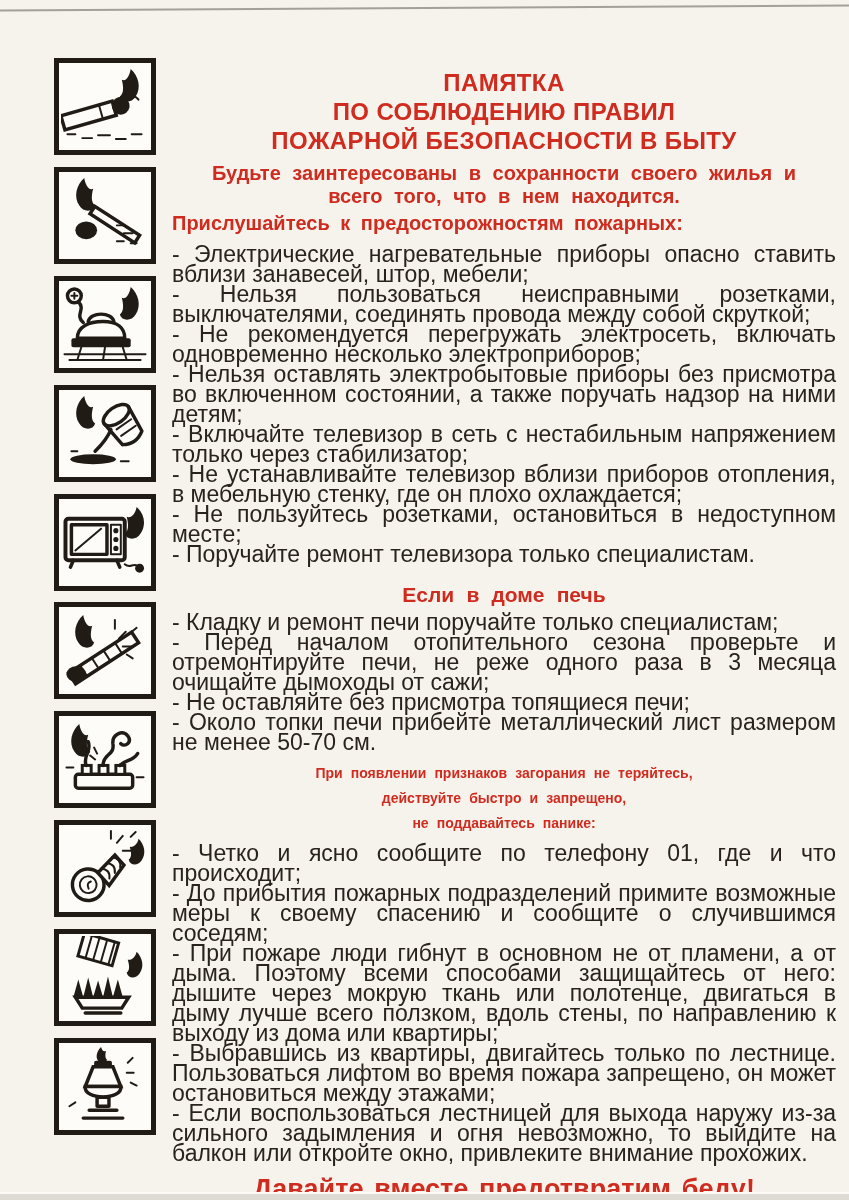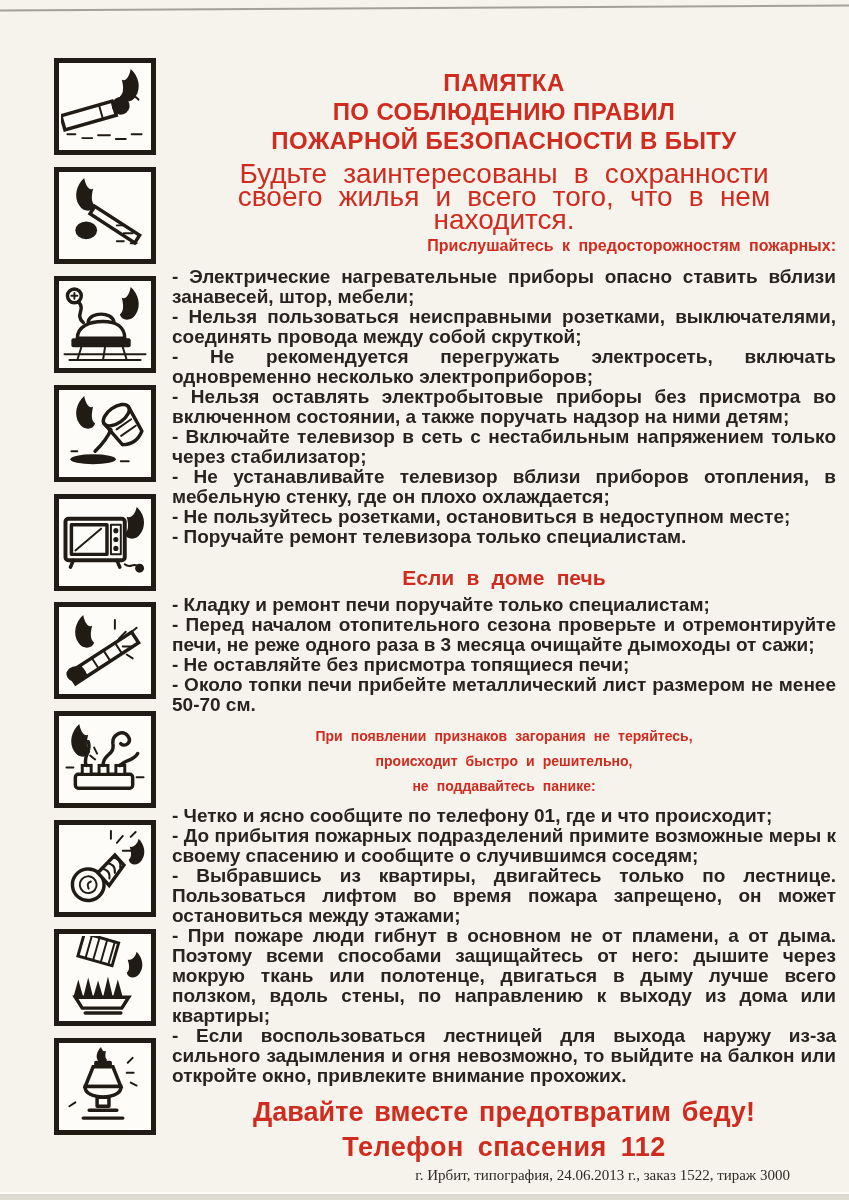--- a/index.html
+++ b/index.html
@@ -36,33 +36,33 @@
   .ic{stroke:var(--frame-black);fill:none;stroke-width:3.5;stroke-linecap:round;stroke-linejoin:round;}
   .fill{fill:var(--frame-black);stroke:none;}
   .thin{stroke-width:2px;}
   
   .text-col{position:absolute;left:172px;top:68px;width:664px;}
   .title{
     margin:0;font-size:24px;line-height:29px;font-weight:bold;text-align:center;
     color:var(--accent-red);letter-spacing:.4px;
   }
   .subtitle{
-    margin:7px auto 0;max-width:624px;font-size:28px;line-height:23px;font-weight:normal;
+    margin:7px auto 0;max-width:624px;font-size:20px;line-height:23px;font-weight:bold;
     text-align:center;color:var(--accent-red);word-spacing:.3em;
   }
   .listen{
-    margin:3px 0 0;font-size:16px;line-height:24px;font-weight:bold;text-align:right;
+    margin:3px 0 0;font-size:20px;line-height:24px;font-weight:bold;text-align:left;
     color:var(--accent-red);word-spacing:.25em;
   }
   .bullets{margin:0;}
   .bullets.household{margin-top:9px;}
   .bullets.stove{margin-top:5px;}
   .bullets.fire{margin-top:7px;}
   .bullet{
-    margin:0;font-size:19px;line-height:20px;font-weight:bold;color:var(--text-black);
+    margin:0;font-size:23px;line-height:20px;font-weight:normal;color:var(--text-black);
     text-align:justify;
   }
   .red-h{
     margin:0;font-weight:bold;text-align:center;color:var(--accent-red);word-spacing:.3em;
   }
   .red-h.stove-h{margin-top:18px;font-size:21px;line-height:25px;}
   .red-h.fire-h{margin-top:9px;font-size:14px;line-height:25px;}
   .slogan{
     margin:10px 0 0;font-size:27px;line-height:32px;font-weight:bold;text-align:center;
     color:var(--accent-red);word-spacing:.12em;
@@ -243,29 +243,29 @@
     <div class="bullets stove">
 
     <p class="bullet">- Кладку и ремонт печи поручайте только специалистам;</p>
         <p class="bullet">- Перед началом отопительного сезона проверьте и отремонтируйте печи, не реже одного раза в 3 месяца очищайте дымоходы от сажи;</p>
         <p class="bullet">- Не оставляйте без присмотра топящиеся печи;</p>
         <p class="bullet">- Около топки печи прибейте металлический лист размером не менее 50-70 см.</p>
       </div>
 
     <h2 class="red-h fire-h">
       <div>При появлении признаков загорания не теряйтесь,</div>
-      <div>происходит быстро и решительно,</div>
+      <div>действуйте быстро и запрещено,</div>
       <div>не поддавайтесь панике:</div>
     </h2>
     <div class="bullets fire">
 
     <p class="bullet">- Четко и ясно сообщите по телефону 01, где и что происходит;</p>
         <p class="bullet">- До прибытия пожарных подразделений примите возможные меры к своему спасению и сообщите о случившимся соседям;</p>
+        <p class="bullet">- При пожаре люди гибнут в основном не от пламени, а от дыма. Поэтому всеми способами защищайтесь от него: дышите через мокрую ткань или полотенце, двигаться в дыму лучше всего ползком, вдоль стены, по направлению к выходу из дома или квартиры;</p>
         <p class="bullet">- Выбравшись из квартиры, двигайтесь только по лестнице. Пользоваться лифтом во время пожара запрещено, он может остановиться между этажами;</p>
-        <p class="bullet">- При пожаре люди гибнут в основном не от пламени, а от дыма. Поэтому всеми способами защищайтесь от него: дышите через мокрую ткань или полотенце, двигаться в дыму лучше всего ползком, вдоль стены, по направлению к выходу из дома или квартиры;</p>
         <p class="bullet">- Если воспользоваться лестницей для выхода наружу из-за сильного задымления и огня невозможно, то выйдите на балкон или откройте окно, привлеките внимание прохожих.</p>
       </div>
 
     <p class="slogan">Давайте вместе предотвратим беду!</p>
     <p class="phone">Телефон спасения 112</p>
     <p class="imprint">г. Ирбит, типография, 24.06.2013 г., заказ 1522, тираж 3000</p>
   </main>
 
   <div class="scan-band-bottom"></div>
 </div>

